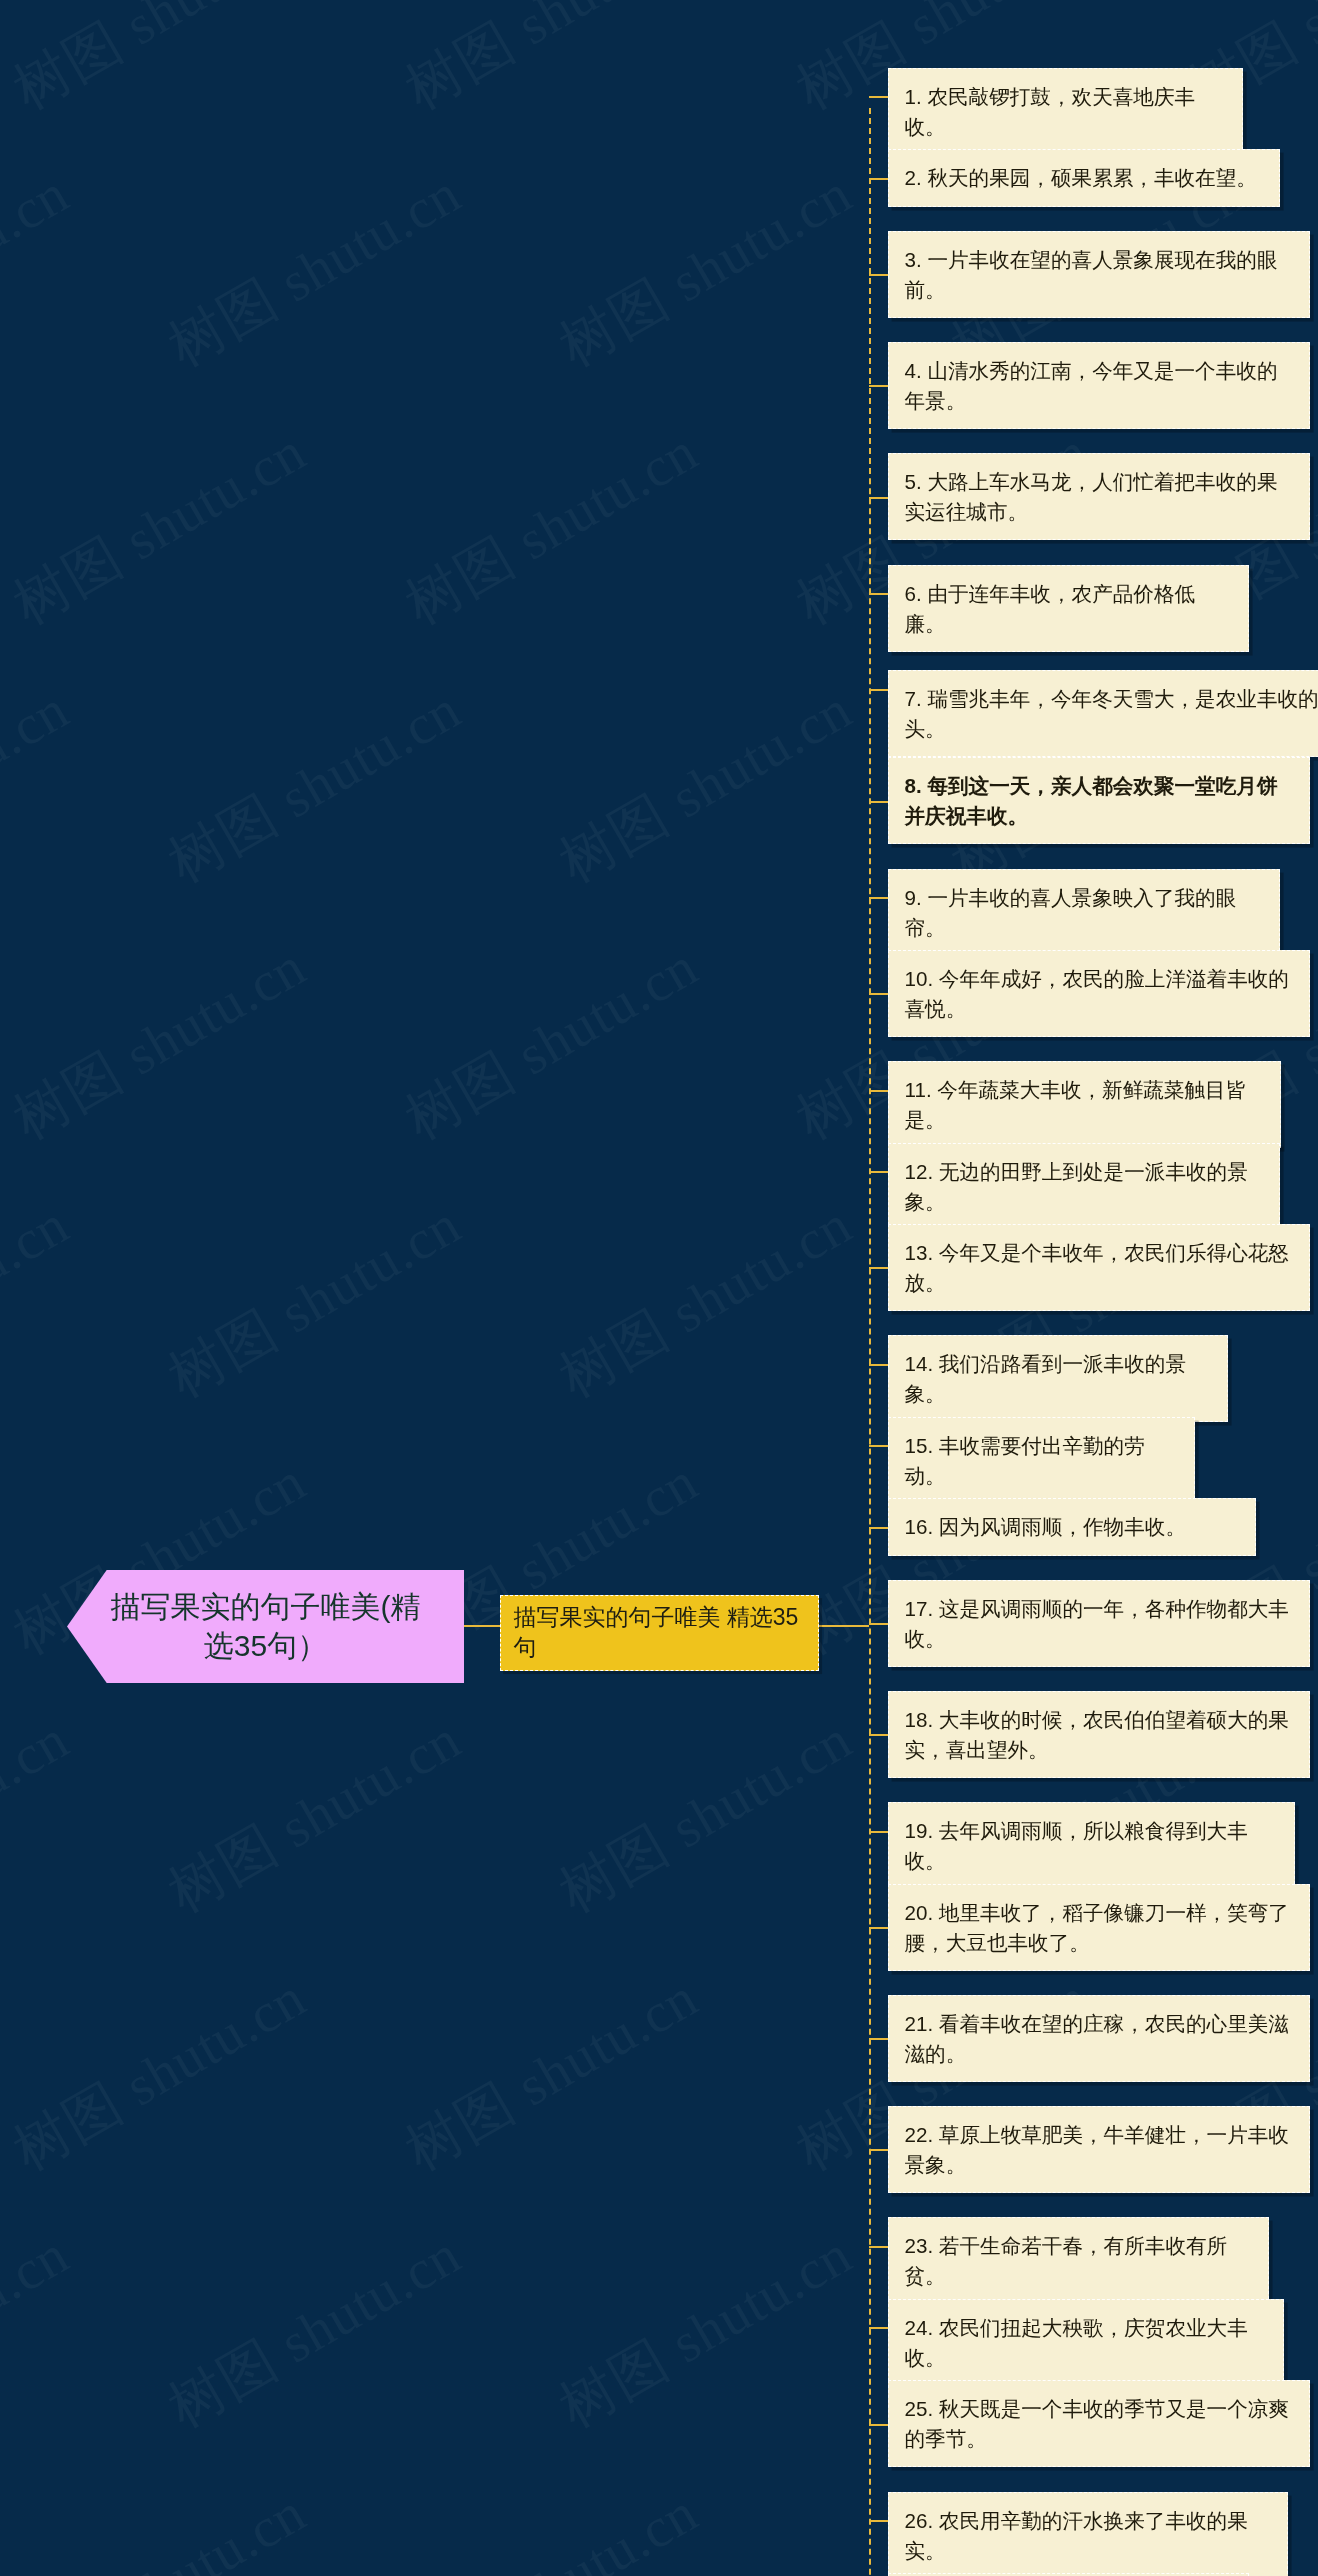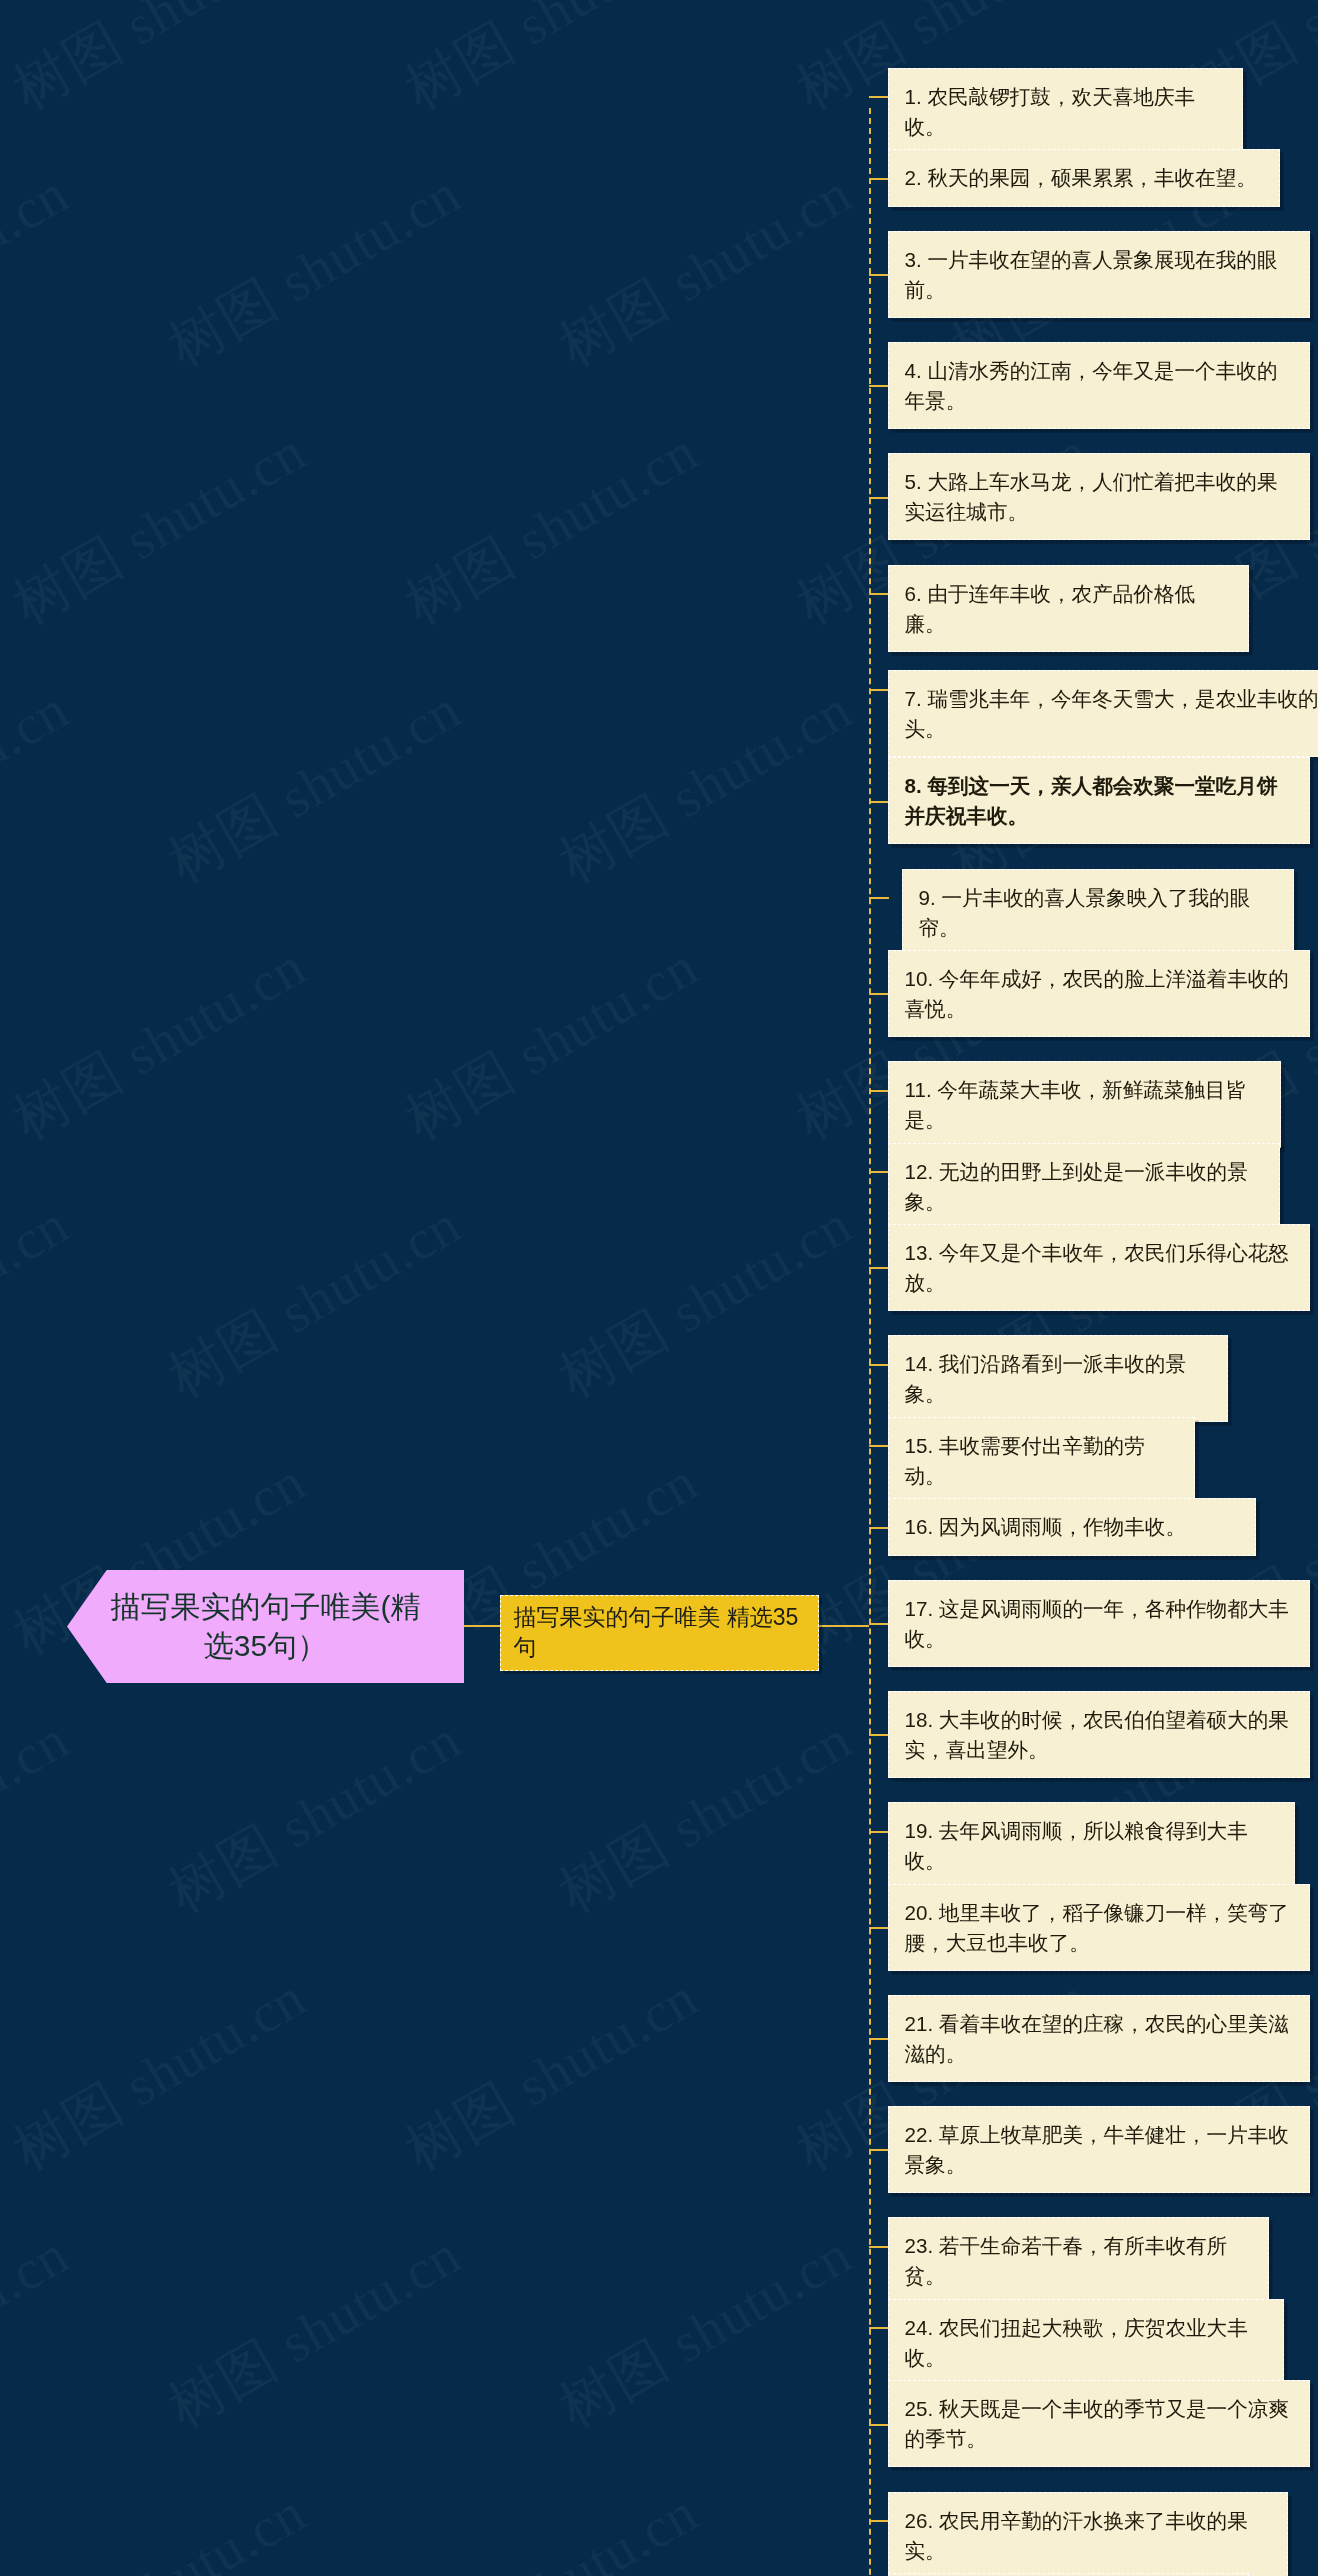--- a/index.html
+++ b/index.html
@@ -200,21 +200,21 @@
       <div class="leaf" style="left: 888px; top: 342px; width: 422px; min-height: 87px;">4. 山清水秀的江南，今年又是一个丰收的年景。</div>
       <div class="leaf-stub" style="left: 869px; top: 497px;"></div>
       <div class="leaf" style="left: 888px; top: 453px; width: 422px; min-height: 87px;">5. 大路上车水马龙，人们忙着把丰收的果实运往城市。</div>
       <div class="leaf-stub" style="left: 869px; top: 593px;"></div>
       <div class="leaf" style="left: 888px; top: 565px; width: 361px; min-height: 57px;">6. 由于连年丰收，农产品价格低廉。</div>
       <div class="leaf-stub" style="left: 869px; top: 689px;"></div>
       <div class="leaf" style="left: 888px; top: 670px; width: 496px; min-height: 87px;">7. 瑞雪兆丰年，今年冬天雪大，是农业丰收的好兆头。</div>
       <div class="leaf-stub" style="left: 869px; top: 801px;"></div>
       <div class="leaf" style="left: 888px; top: 757px; width: 422px; min-height: 87px; font-weight: bold;">8. 每到这一天，亲人都会欢聚一堂吃月饼并庆祝丰收。</div>
       <div class="leaf-stub" style="left: 869px; top: 897px;"></div>
-      <div class="leaf" style="left: 888px; top: 869px; width: 392px; min-height: 57px; margin-left: 14px;">9. 一片丰收的喜人景象映入了我的眼帘。</div>
+      <div class="leaf" style="left: 888px; top: 869px; width: 392px; min-height: 57px;">9. 一片丰收的喜人景象映入了我的眼帘。</div>
       <div class="leaf-stub" style="left: 869px; top: 993px;"></div>
       <div class="leaf" style="left: 888px; top: 950px; width: 422px; min-height: 87px;">10. 今年年成好，农民的脸上洋溢着丰收的喜悦。</div>
       <div class="leaf-stub" style="left: 869px; top: 1090px;"></div>
       <div class="leaf" style="left: 888px; top: 1061px; width: 393px; min-height: 57px;">11. 今年蔬菜大丰收，新鲜蔬菜触目皆是。</div>
       <div class="leaf-stub" style="left: 869px; top: 1171px;"></div>
       <div class="leaf" style="left: 888px; top: 1143px; width: 392px; min-height: 57px;">12. 无边的田野上到处是一派丰收的景象。</div>
       <div class="leaf-stub" style="left: 869px; top: 1267px;"></div>
       <div class="leaf" style="left: 888px; top: 1224px; width: 422px; min-height: 87px;">13. 今年又是个丰收年，农民们乐得心花怒放。</div>
       <div class="leaf-stub" style="left: 869px; top: 1364px;"></div>
       <div class="leaf" style="left: 888px; top: 1335px; width: 340px; min-height: 57px;">14. 我们沿路看到一派丰收的景象。</div>

